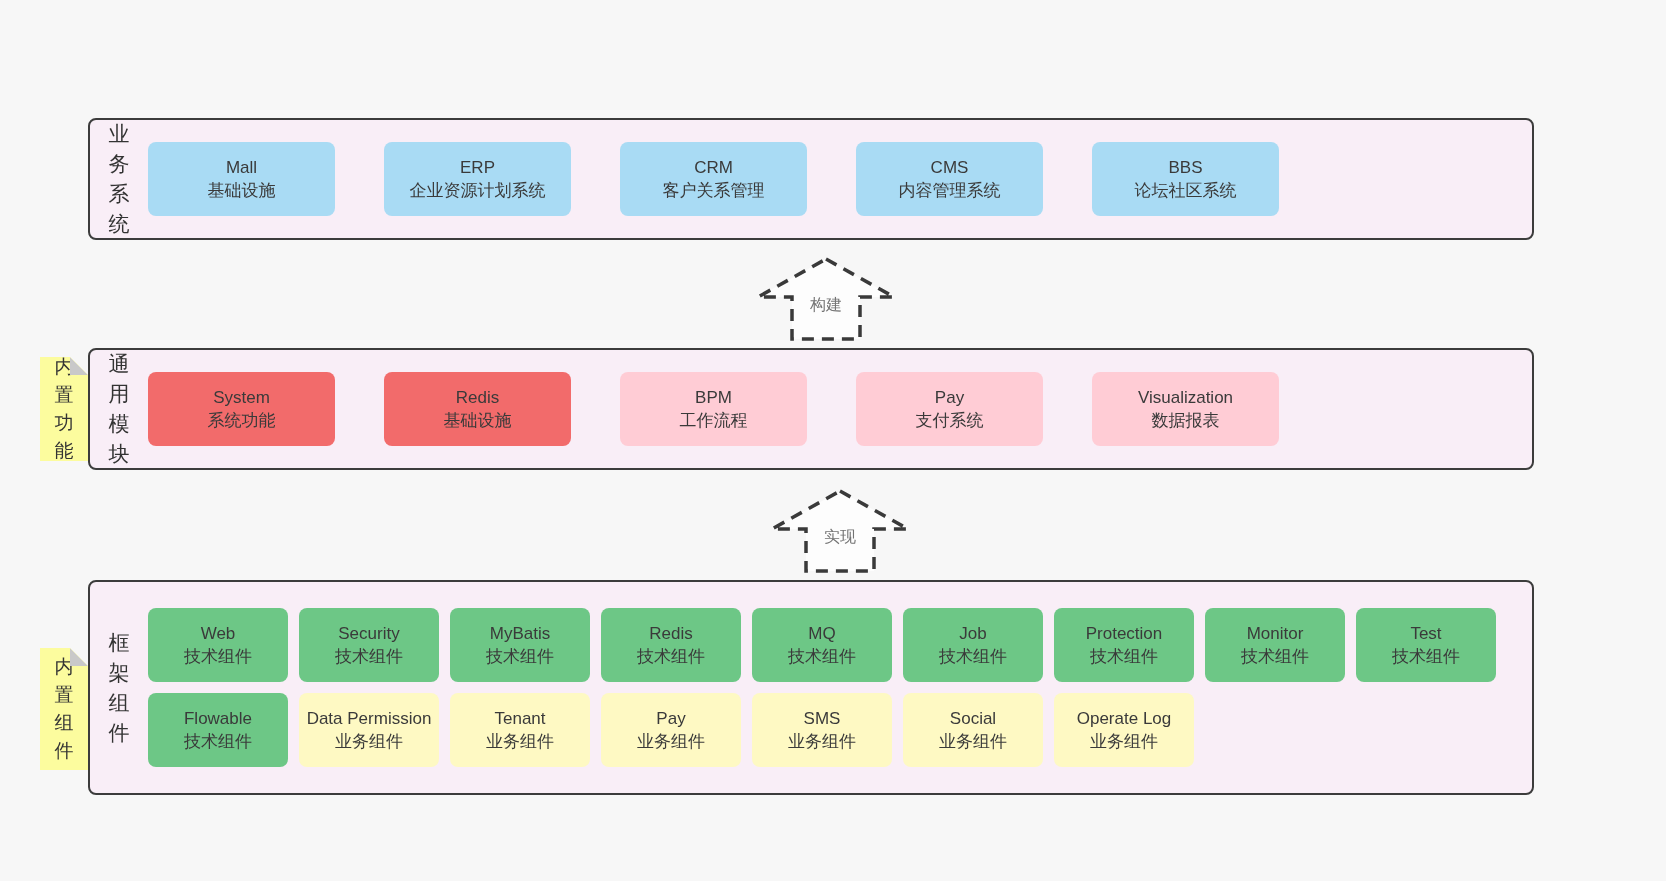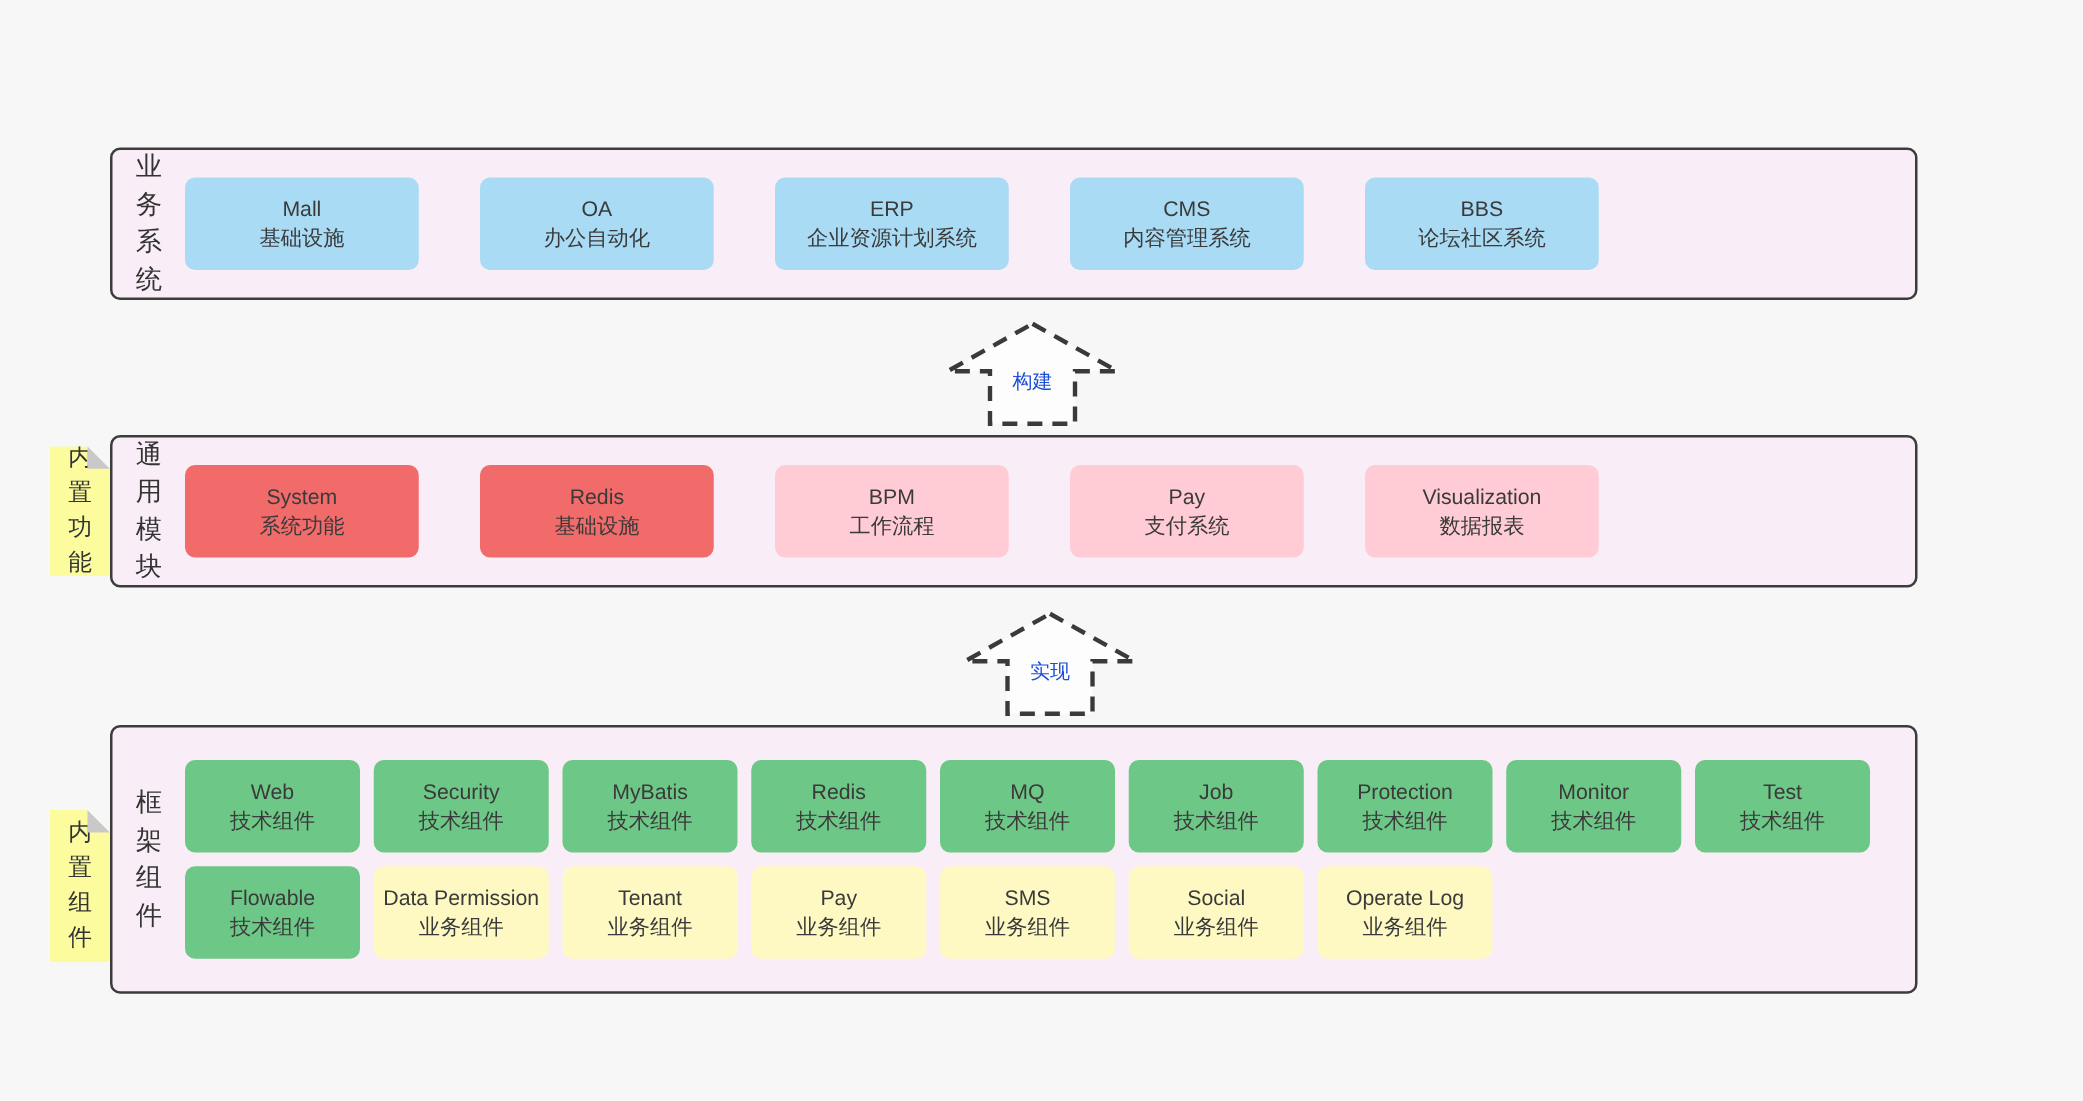--- a/index.html
+++ b/index.html
@@ -50,21 +50,21 @@
     border-bottom:18px solid #c9c9c9; border-right:18px solid transparent;
   }
   #sticky-0 { top:357px; height:104px; }
   #sticky-1 { top:648px; height:122px; }
   .up-arrow { position:absolute; width:140px; height:84px; }
   #arrow-0 { left:756px; top:257px; }
   #arrow-1 { left:770px; top:489px; }
   .up-arrow svg { position:absolute; left:0; top:0; }
   .arrow-label {
     position:absolute; left:50%; top:38px; transform:translateX(-50%);
-    background:#fdfdfd; padding:0 3px; font-size:16px; color:#1d4ed8;
+    background:#fdfdfd; padding:0 3px; font-size:16px; color:#737373;
     white-space:nowrap;
   }
 </style>
 </head>
 <body>
 
 <div class="canvas">
 
   <section class="panel" id="panel-0">
     <div class="panel-label">
@@ -72,26 +72,26 @@
         <div>务</div>
         <div>系</div>
         <div>统</div>
       </div>
     <div class="boxes">
         <div class="box blue wide">
           <span class="box-title">Mall</span>
           <span class="box-subtitle">基础设施</span>
         </div>
         <div class="box blue wide">
-          <span class="box-title">OA</span>
-          <span class="box-subtitle">办公自动化</span>
-        </div>
-        <div class="box blue wide">
           <span class="box-title">ERP</span>
           <span class="box-subtitle">企业资源计划系统</span>
+        </div>
+        <div class="box blue wide">
+          <span class="box-title">CRM</span>
+          <span class="box-subtitle">客户关系管理</span>
         </div>
         <div class="box blue wide">
           <span class="box-title">CMS</span>
           <span class="box-subtitle">内容管理系统</span>
         </div>
         <div class="box blue wide">
           <span class="box-title">BBS</span>
           <span class="box-subtitle">论坛社区系统</span>
         </div>
       </div>

